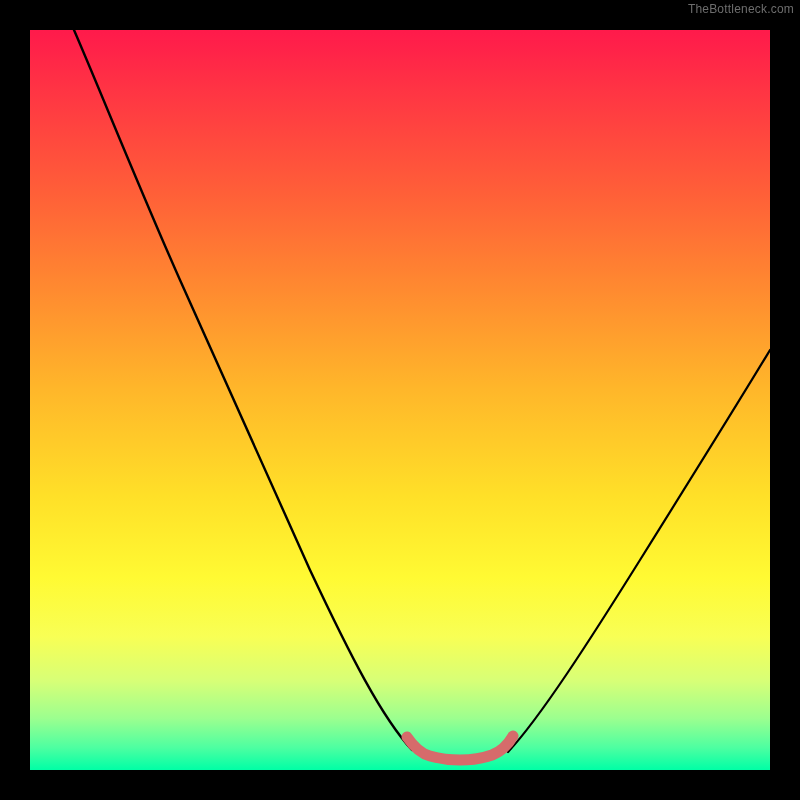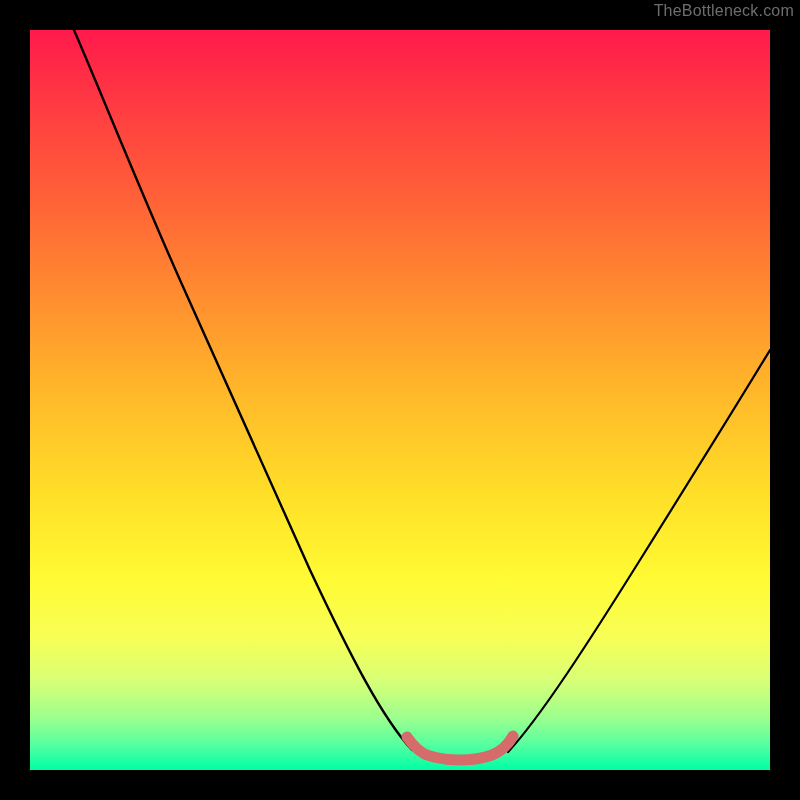--- a/index.html
+++ b/index.html
@@ -15,21 +15,21 @@
     position: relative;
     width: 800px;
     height: 800px;
     background: #000;
   }
   .watermark {
     position: absolute;
     top: 2px;
     right: 6px;
     color: #6d6d6d;
-    font-size: 16px;
+    font-size: 12px;
     font-weight: 500;
     letter-spacing: 0.2px;
     z-index: 30;
     -webkit-font-smoothing: antialiased;
   }
   .plot-area {
     position: absolute;
     left: 30px;
     top: 30px;
     width: 740px;

